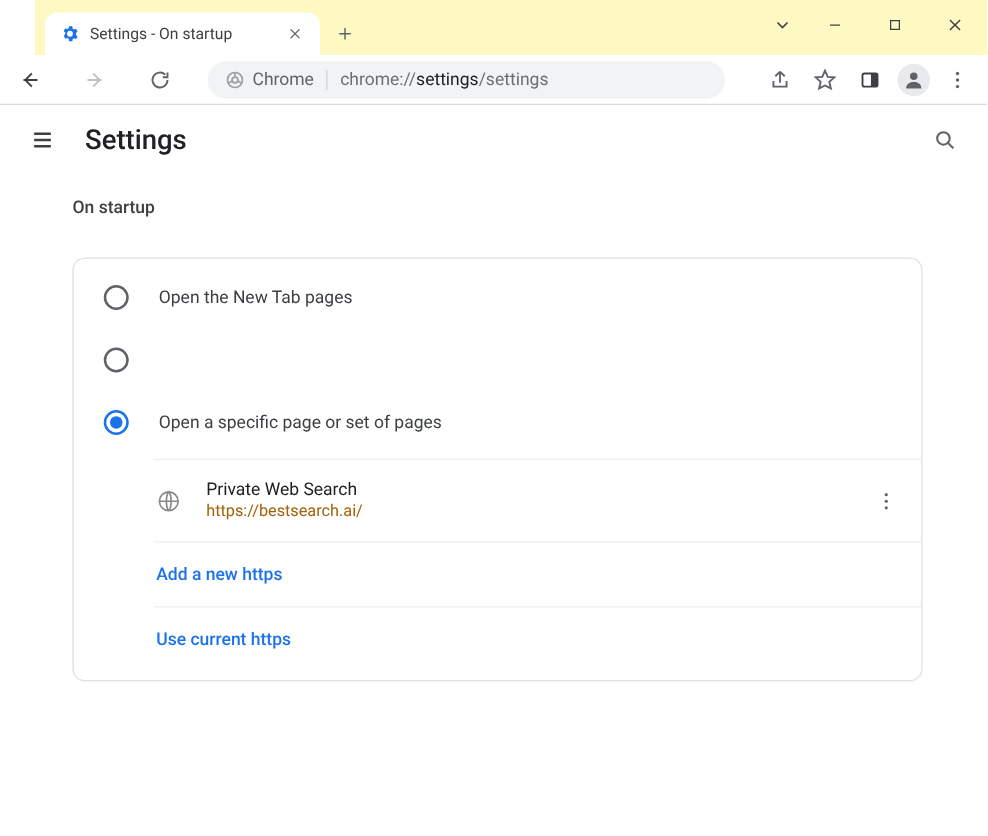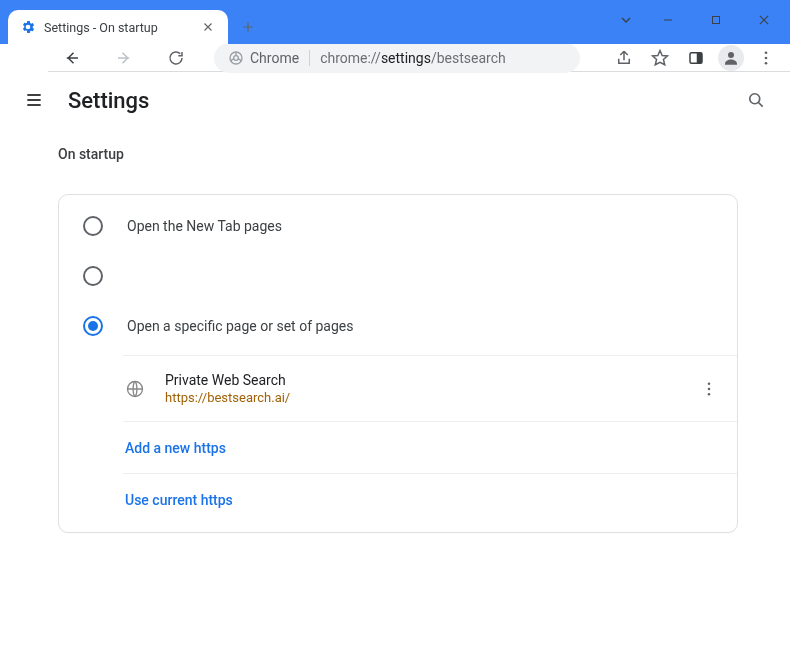--- a/index.html
+++ b/index.html
@@ -8,25 +8,26 @@
       background: #fff;
       width: 790px;
       height: 669px;
       overflow: hidden;
       position: relative;
     }
     
     
     .titlebar {
       height: 44px;
-      background: #3b82f6;
+      background: #fef9c3;
       display: flex;
       align-items: flex-end;
       padding: 6px 8px 0 8px;
       position: relative;
+      margin-left: 28px;
     }
     .tab {
       background: #fff;
       border-radius: 10px 10px 0 0;
       height: 34px;
       display: flex;
       align-items: center;
       padding: 0 12px;
       min-width: 220px;
       gap: 8px;
@@ -65,28 +66,27 @@
     .wc-btn {
       width: 44px; height: 30px;
       display: flex; align-items: center; justify-content: center;
       color: #3c4043;
       cursor: pointer;
     }
     .wc-chevron { width: 32px; }
     
     
     .toolbar {
-      height: 28px;
+      height: 40px;
       background: #fff;
       border-bottom: 1px solid #dadce0;
       display: flex;
       align-items: center;
       padding: 0 10px;
       gap: 24px;
-      margin-left: 48px;
     }
     .tb-btn {
       width: 28px; height: 28px;
       display: flex; align-items: center; justify-content: center;
       color: #5f6368;
       border-radius: 50%;
       cursor: pointer;
     }
     .tb-btn.disabled { color: #bdc1c6; }
     .omnibox {
@@ -311,21 +311,21 @@
   <div class="omnibox">
     <span class="omnibox-chip">
       <svg width="16" height="16" viewBox="0 0 24 24">
           <circle cx="12" cy="12" r="9" fill="none" stroke="#9aa0a6" stroke-width="2"></circle>
           <circle cx="12" cy="12" r="3.5" fill="none" stroke="#9aa0a6" stroke-width="2"></circle>
           <path stroke="#9aa0a6" stroke-width="2" d="M12 3v5M4 16l5-3M20 16l-5-3"></path>
         </svg>
       <span>Chrome</span>
     </span>
     <span class="omnibox-url">
-      <span>chrome://</span><span class="bold">settings</span><span>/bestsearch</span>
+      <span>chrome://</span><span class="bold">settings</span><span>/settings</span>
     </span>
   </div>
   <div class="tb-right">
     <div class="tb-btn">
       <svg width="18" height="18" viewBox="0 0 24 24">
           <path stroke="#5f6368" stroke-width="2" fill="none" d="M12 3l5 5M12 3L7 8M12 3v12M5 13v6h14v-6"></path>
         </svg>
     </div>
     <div class="tb-btn">
       <svg width="18" height="18" viewBox="0 0 24 24">

